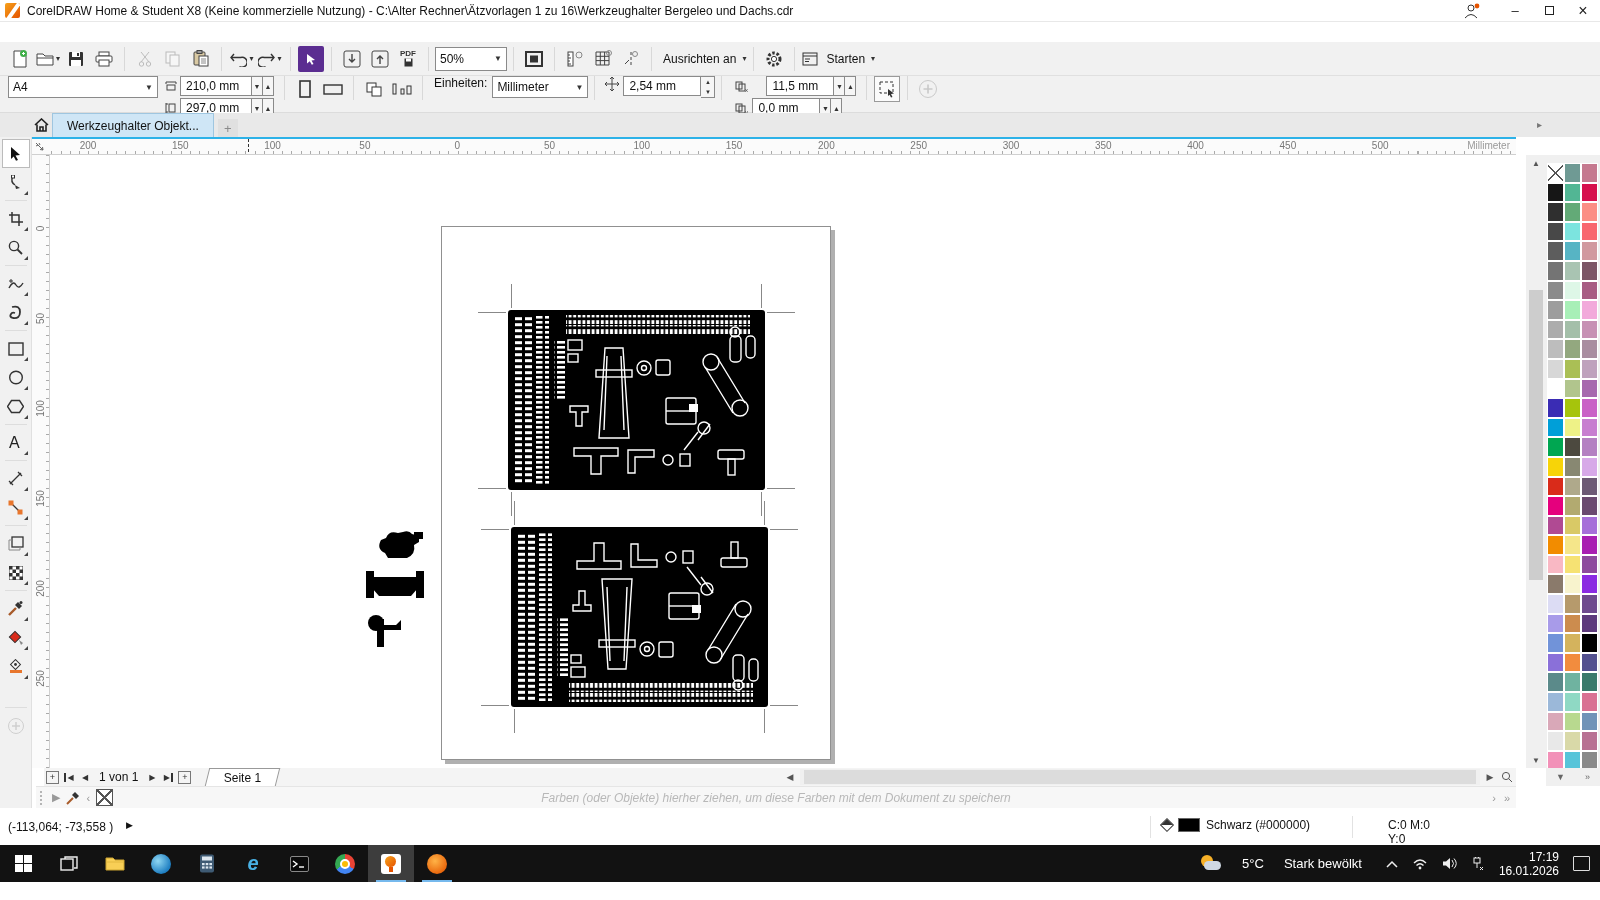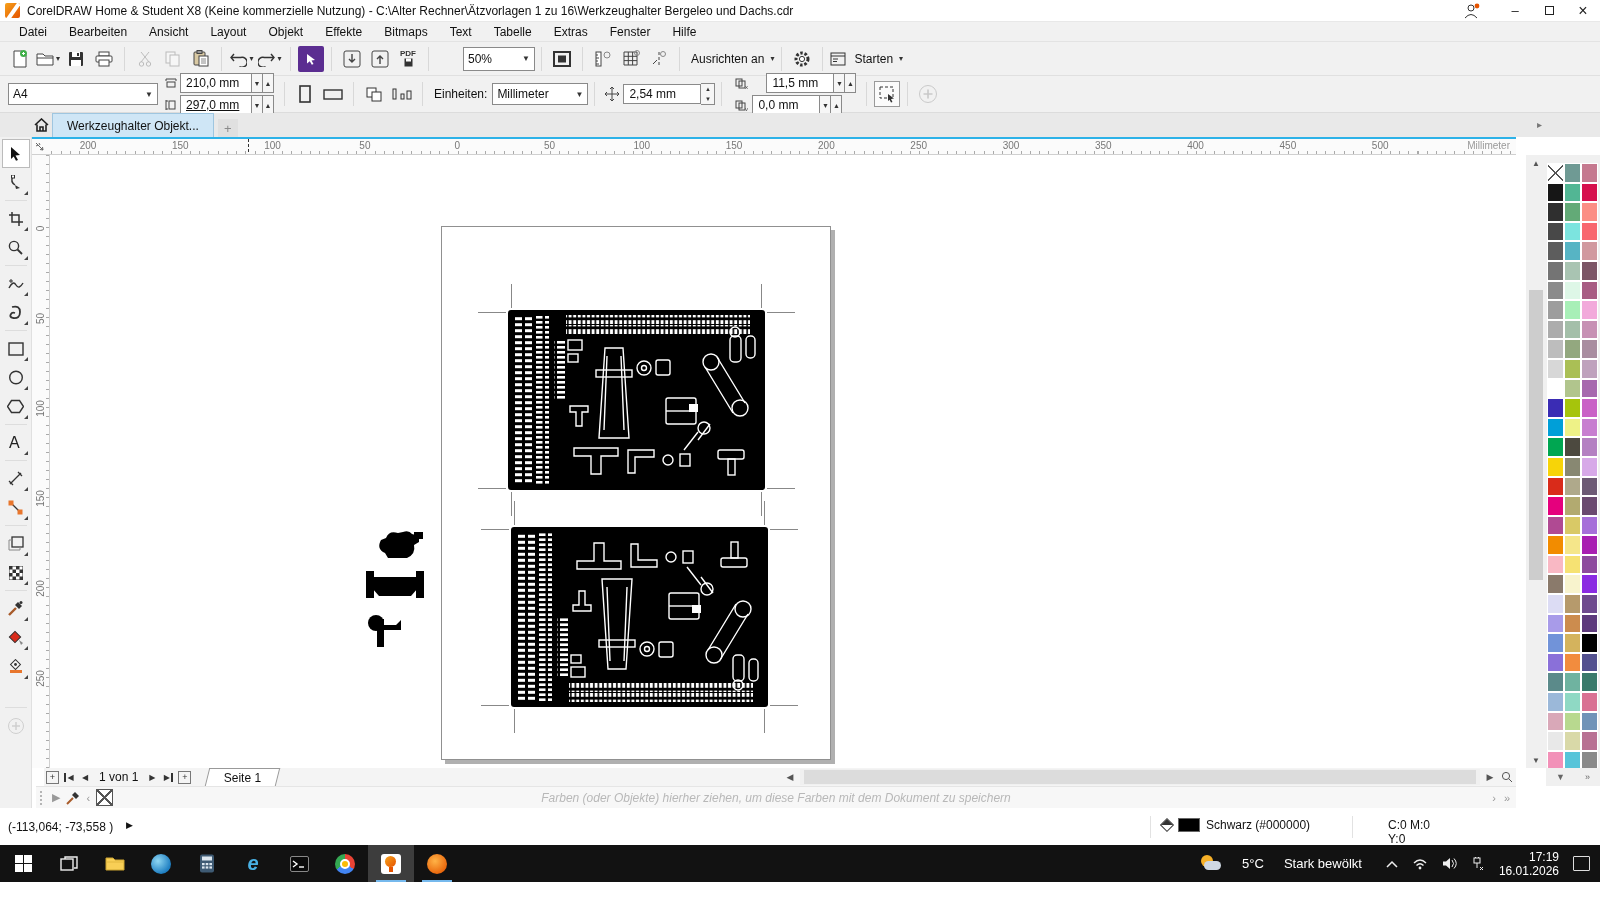--- a/index.html
+++ b/index.html
@@ -26,21 +26,21 @@
   .tb-dd{font-size:8px;color:#333;margin-left:2px;}
   .sep{width:1px;height:24px;background:#d8d8d8;margin:0 6px;}
   .grayed{opacity:.38;}
   svg.ic{display:block;}
   .combo{height:24px;background:#fff;border:1px solid #8a8a8a;display:flex;align-items:center;font-size:12px;color:#111;padding:0 4px;position:relative;}
   .combo .arrow{margin-left:auto;font-size:8px;color:#333;padding-left:6px;}
   .purple-btn{width:26px;height:26px;background:#5b2d91;border-radius:2px;display:flex;align-items:center;justify-content:center;}
   .tb-label{font-size:12px;color:#111;margin:0 4px;}
 
   
-  .propbar{position:absolute;left:0;top:76px;width:1600px;height:37px;background:#f1f1f1;display:flex;align-items:center;padding-left:8px;border-bottom:1px solid #dcdcdc;}
+  .propbar{position:absolute;left:0;top:76px;width:1600px;height:37px;background:#f1f1f1;display:flex;align-items:flex-start;padding-left:8px;border-bottom:1px solid #dcdcdc;}
   .field{height:20px;background:#fff;border:1px solid #8a8a8a;font-size:12px;color:#111;display:flex;align-items:center;padding:0 5px;}
   .spin-h{display:flex;}
   .spin-h .sp{width:11px;height:20px;border:1px solid #8a8a8a;border-left:none;background:#f6f6f6;display:flex;align-items:center;justify-content:center;font-size:7px;color:#333;}
   .spin-v{display:flex;flex-direction:column;border:1px solid #8a8a8a;border-left:none;}
   .spin-v .sp{width:13px;height:10px;background:#f6f6f6;display:flex;align-items:center;justify-content:center;font-size:6px;color:#333;}
   .dim-col{display:flex;flex-direction:column;gap:2px;margin:0 4px;}
   .dim-row{display:flex;align-items:center;}
   .pb-ic{margin:0 3px;color:#333;}
   .pb-btn{width:26px;height:26px;display:flex;align-items:center;justify-content:center;margin:0 1px;color:#333;}
   .pb-btn.framed{border:1px solid #9a9a9a;background:#fbfbfb;}
@@ -205,34 +205,20 @@
       <circle cx="17" cy="3" r="2.4" fill="#e55300"></circle>
     </svg>
     <div class="win-btn">–</div>
     <div class="win-btn">
           <span class="max-box"></span>
         </div>
     <div class="win-btn" style="font-size:16px;">×</div>
   </div>
 </div>
 
-<div class="menubar">
-  <div class="menu-item">Datei</div>
-  <div class="menu-item">Bearbeiten</div>
-  <div class="menu-item">Ansicht</div>
-  <div class="menu-item">Layout</div>
-  <div class="menu-item">Objekt</div>
-  <div class="menu-item">Effekte</div>
-  <div class="menu-item">Bitmaps</div>
-  <div class="menu-item">Text</div>
-  <div class="menu-item">Tabelle</div>
-  <div class="menu-item">Extras</div>
-  <div class="menu-item">Fenster</div>
-  <div class="menu-item">Hilfe</div>
-</div>
 
 <div class="toolbar">
   <div class="tb-btn">
     <svg class="ic" width="16" height="18" viewBox="0 0 16 18">
           <path d="M2,1 h8 l4,4 v12 h-12 z" fill="#fff" stroke="#444"></path>
           <path d="M10,1 l0,4 4,0" fill="none" stroke="#444"></path>
           <rect x="8" y="0" width="7" height="7" rx="3.5" fill="#3fae49"></rect>
           <path d="M11.5,2 v3 M10,3.5 h3" stroke="#fff"></path>
         </svg>
   </div>
@@ -317,21 +303,21 @@
         </svg>
   </div>
   <div class="tb-btn" style="flex-direction:column;font-size:8px;font-weight:bold;color:#333;line-height:8px;">
     <span>PDF</span>
     <svg class="ic" width="9" height="9" viewBox="0 0 9 9">
           <rect x="0.5" y="0.5" width="8" height="8" fill="#333"></rect>
           <rect x="2" y="0.5" width="5" height="3" fill="#fff"></rect>
         </svg>
   </div>
   <div class="sep"></div>
-  <div class="combo" style="width:72px;margin-left:28px;">
+  <div class="combo" style="width:72px;">
     <span>50%</span>
     <span class="arrow">▼</span>
   </div>
   <div class="sep"></div>
   <div class="tb-btn">
     <svg class="ic" width="18" height="16" viewBox="0 0 18 16">
           <rect x="1" y="1" width="16" height="14" fill="none" stroke="#333" stroke-width="2"></rect>
           <rect x="5" y="4.5" width="8" height="7" fill="#333"></rect>
         </svg>
   </div>

